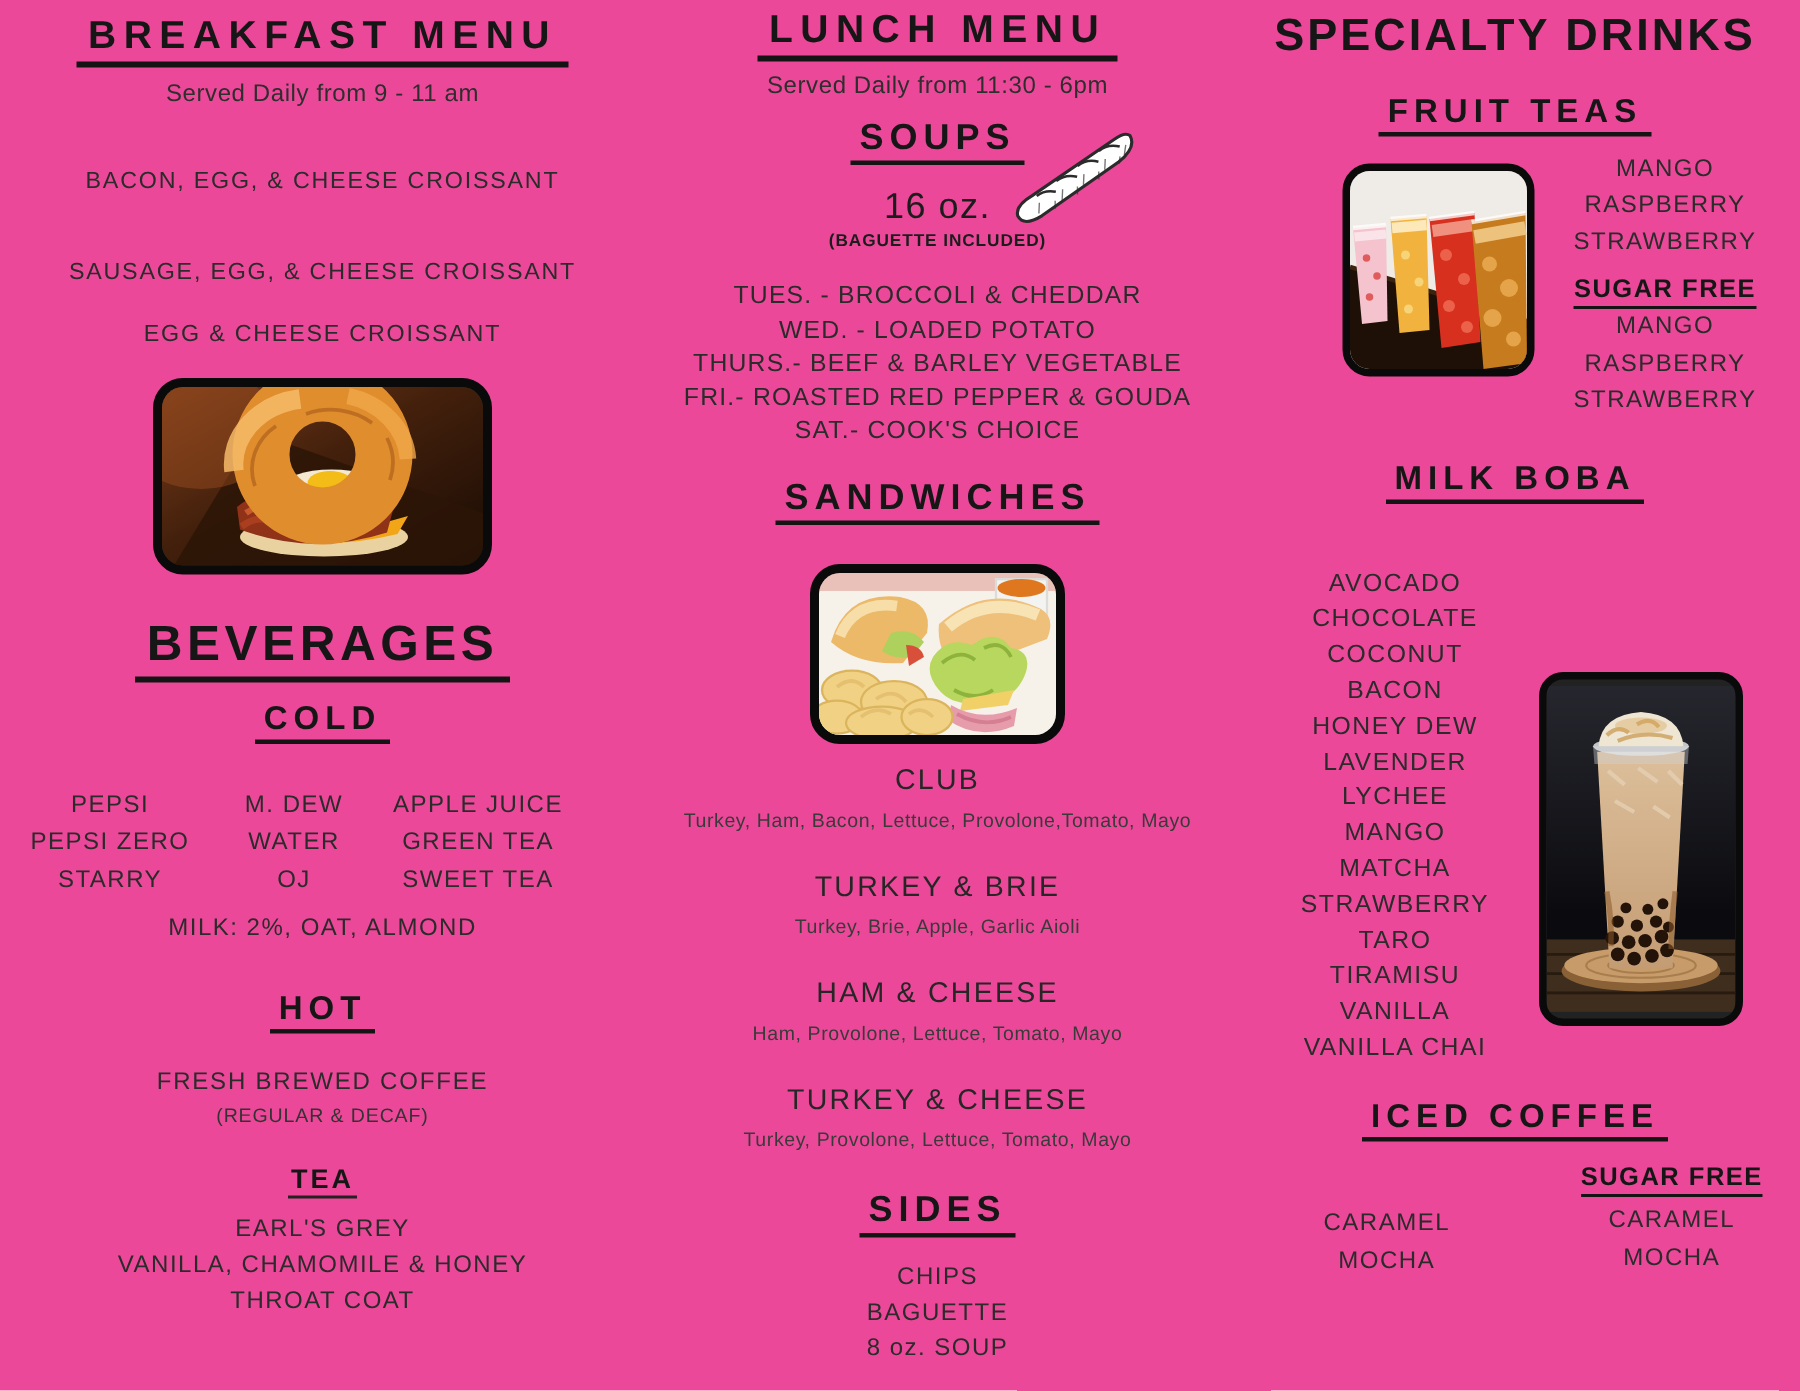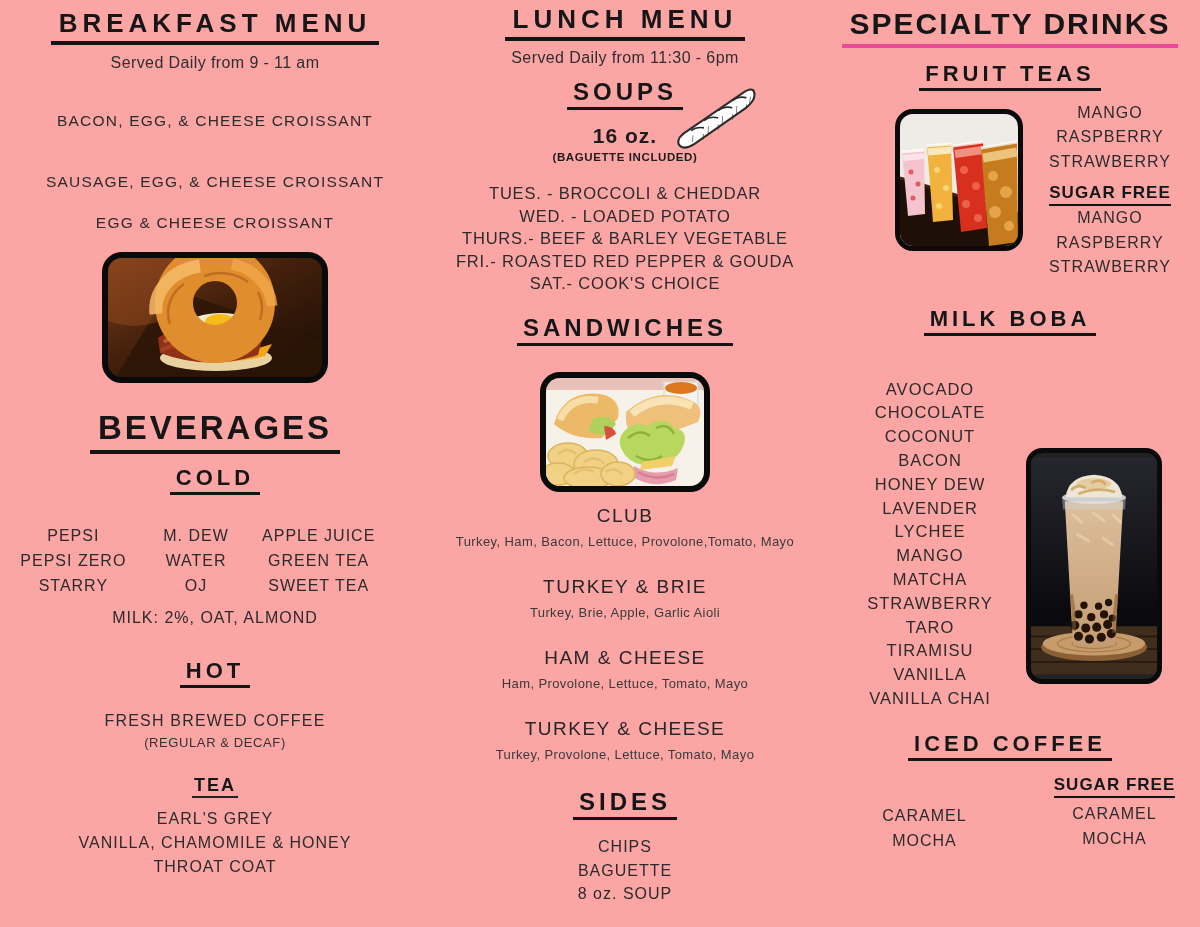--- a/index.html
+++ b/index.html
@@ -1,16 +1,16 @@
 <!DOCTYPE html>
 <html><head>
 <meta charset="utf-8">
 <style>
   html,body{margin:0;padding:0;background:#ffffff;}
-  .page{position:relative;width:1200px;height:927px;background:#fca5a5;overflow:hidden;
+  .page{position:relative;width:1200px;height:927px;background:#ec4899;overflow:hidden;
         color:#242424;font-family:"Liberation Sans",sans-serif;}
   .col{position:absolute;top:0;text-align:center;}
   .col1{left:0;width:430px;}
   .col2{left:430px;width:390px;}
   .col3{left:820px;width:380px;}
 
   
   .h1,.h2,.h3{display:inline-block;font-weight:700;line-height:1.05;color:#161616;}
   .h1{font-size:26px;letter-spacing:5px;border-bottom:4px solid #141414;padding:0 8px 4px;}
   .h1.xl{font-size:30px;letter-spacing:2px;border-bottom:4px solid #ec4899;}
@@ -18,21 +18,21 @@
   .h2{font-size:22px;letter-spacing:4px;border-bottom:3px solid #141414;padding:0 6px 3px;}
   .h3{font-size:18px;letter-spacing:2px;font-weight:600;border-bottom:2px solid #222;padding:0 2px 1px;}
   .hb{font-size:17px;letter-spacing:1px;font-weight:700;border-bottom:2px solid #141414;
       display:inline-block;padding-bottom:1px;color:#161616;}
 
   .sub{font-size:16px;color:#2e2e2e;letter-spacing:.4px;}
   .item{font-size:15.5px;letter-spacing:1.2px;color:#2b2b2b;}
   .li{font-size:16px;letter-spacing:1px;color:#2b2b2b;line-height:25px;}
   .sw-name{font-size:19px;letter-spacing:1.5px;color:#262626;}
   .sw-desc{font-size:13px;letter-spacing:.4px;color:#3a3a3a;margin-top:7px;}
-  .bold-lg{font-size:21px;font-weight:700;color:#1c1c1c;letter-spacing:1px;}
+  .bold-lg{font-size:24px;font-weight:400;color:#1c1c1c;letter-spacing:1px;}
   .bold-sm{font-size:11.5px;font-weight:700;color:#1c1c1c;letter-spacing:.6px;}
 
   .photo{display:inline-block;border:6px solid #0a0a0a;border-radius:20px;overflow:hidden;
          line-height:0;background:#222;}
   .photo svg{display:block;}
 
   
   .c1-header{margin-top:10px;}
   .bk-items{margin-top:40px;}
   .bk-items .item:nth-child(1){margin-bottom:43px;}

